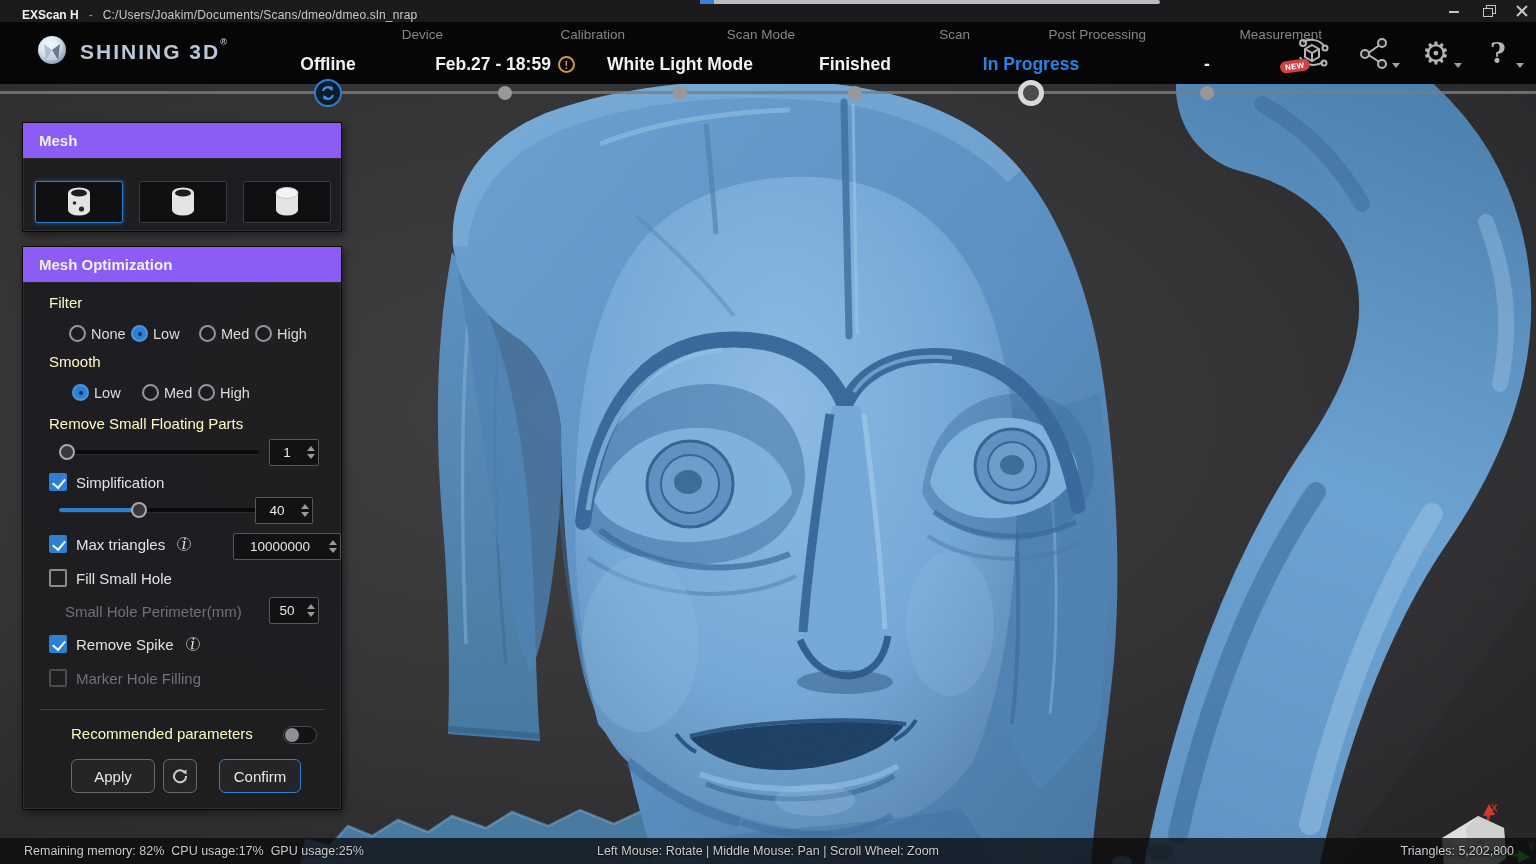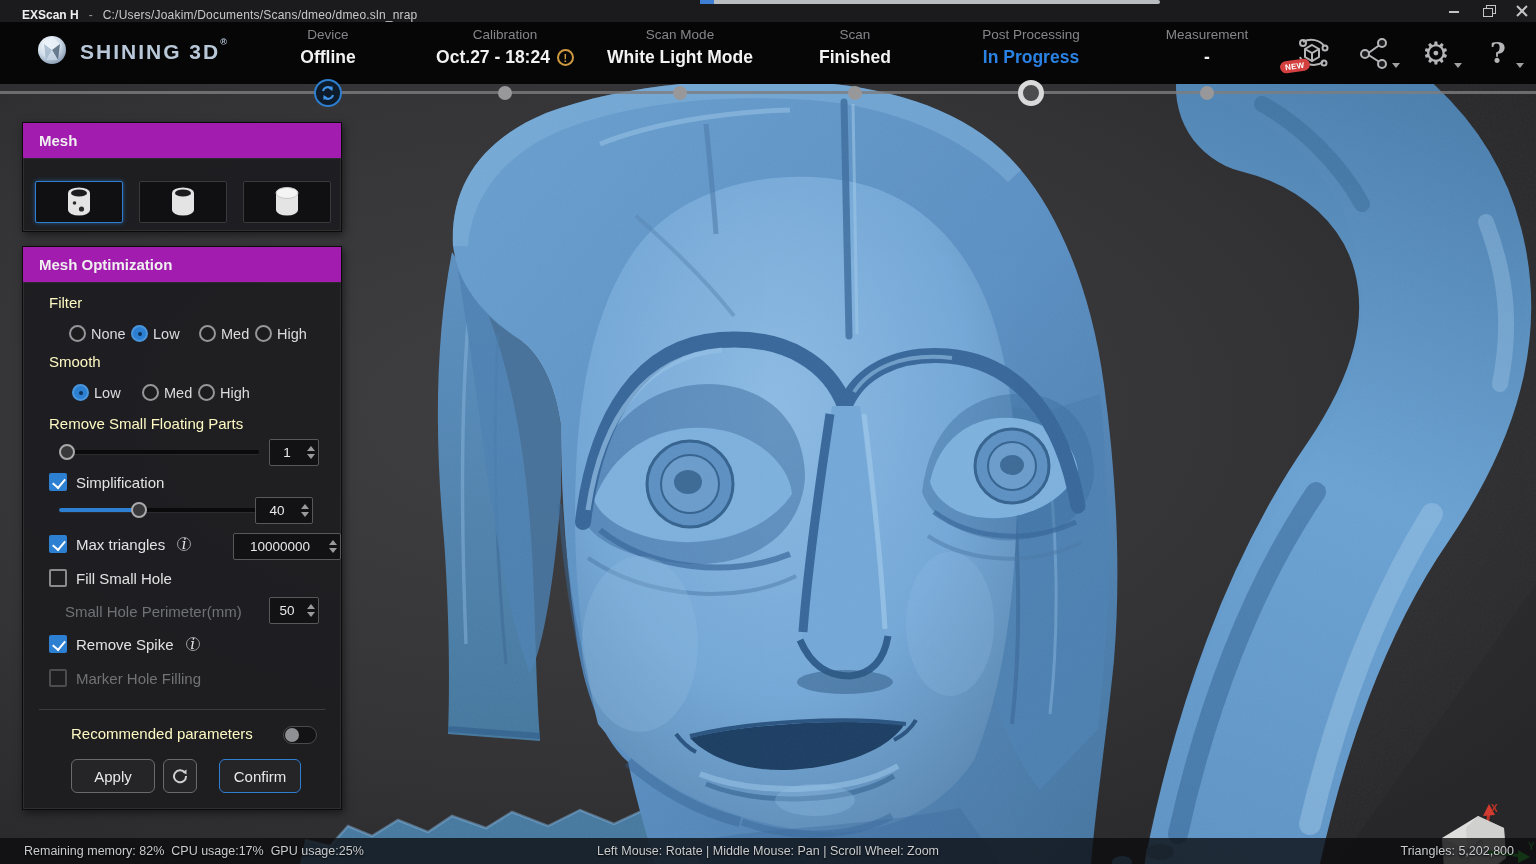--- a/index.html
+++ b/index.html
@@ -22,41 +22,41 @@
   .wb-max::after { content:""; position:absolute; left:1px; top:3px; width:8px; height:7px; border:1.5px solid #c4c4c6; background:#1b1b1d; }
   .wb-max::before { content:""; position:absolute; left:4px; top:0px; width:8px; height:7px; border:1.5px solid #c4c4c6; }
   .wb-close::before,.wb-close::after { content:""; position:absolute; left:-1px; top:5px; width:14px; border-top:2px solid #c4c4c6; }
   .wb-close::before { transform:rotate(45deg); } .wb-close::after { transform:rotate(-45deg); }
   
   .navbar { position:absolute; left:0; top:22px; width:1536px; height:62px; background:#060607; }
   .logo { position:absolute; left:36px; top:12px; display:flex; align-items:center; gap:12px; }
   .brand { font-size:21px; font-weight:bold; color:#b9c8d8; letter-spacing:2px; }
   .brand sup { font-size:9px; vertical-align:14px; }
   .step { position:absolute; top:5px; width:230px; text-align:center; }
-  .step .s-label { font-size:13.5px; color:#85858a; }
-  .step .s-value { margin-top:5px; font-size:17.5px; font-weight:bold; color:#f2f2f2; display:flex; align-items:center; justify-content:center; gap:7px; }
+  .step .s-label { font-size:13.5px; color:#85858a;text-align:right; }
+  .step .s-value { margin-top:12px; font-size:17.5px; font-weight:bold; color:#f2f2f2; display:flex; align-items:center; justify-content:center; gap:7px; }
   .step.active .s-value { color:#2a82e4; }
   .warn-ic { width:17px; height:17px; border-radius:50%; border:2px solid #cf9a3f; color:#cf9a3f; font-size:11px; font-weight:bold; display:inline-flex; align-items:center; justify-content:center; }
   .hdr-icons { position:absolute; right:18px; top:10px; display:flex; align-items:center; gap:22px; }
   .hicon { position:relative; width:40px; height:42px; display:flex; align-items:center; justify-content:center; cursor:pointer; color:#b5b5b8; }
   .caret { position:absolute; right:-6px; bottom:6px; width:0; height:0; border-left:4.5px solid transparent; border-right:4.5px solid transparent; border-top:5px solid #a0a0a3; }
   .new-badge { position:absolute; left:-12px; bottom:2px; background:#d43f3f; color:#fff; font-size:8px; font-weight:bold; padding:1.5px 5px; border-radius:6px; transform:rotate(-8deg); letter-spacing:.3px; }
   .gear-glyph { font-size:31px; line-height:1; }
   .help-glyph { font-size:27px; font-weight:bold; font-family:"DejaVu Serif",serif; }
   
   .progress-line { position:absolute; left:0; top:91px; width:1536px; height:3px; background:rgba(125,125,128,.8); z-index:30; }
   .node { position:absolute; z-index:31; transform:translate(-50%,-50%); }
   .node-dot { width:14px; height:14px; border-radius:50%; background:#98989b; }
   .node-active { width:26px; height:26px; border-radius:50%; background:#4c4c4f; border:5.5px solid #d9d9d9; }
   .node-sync { width:28px; height:28px; border-radius:50%; background:#0e1b2a; border:2px solid #2e7ecf; display:flex; align-items:center; justify-content:center; }
   
   .viewport { position:absolute; left:0; top:84px; width:1536px; height:780px; }
   
   .panel { position:absolute; left:22px; width:320px; background:rgba(30,30,33,.97); border:1px solid #0b0b0c; box-shadow:0 0 0 1px #2e2e31 inset, 2px 3px 8px rgba(0,0,0,.5); z-index:20; }
-  .panel-hdr { height:36px; background:#a21caf; border-bottom:1px solid #2a2a2c; display:flex; align-items:center; }
+  .panel-hdr { height:36px; background:#8b5cf6; border-bottom:1px solid #2a2a2c; display:flex; align-items:center; }
   .panel-hdr .p-title { font-size:15px; font-weight:bold; color:#f0f0f0; margin-left:16px; }
   #mesh-panel { top:122px; height:110px; }
   .mesh-btn { position:absolute; top:58px; width:88px; height:42px; background:#101012; border:1px solid #3a3a3c; border-radius:2px; display:flex; align-items:center; justify-content:center; cursor:pointer; }
   .mesh-btn.sel { border:1.5px solid #2f7fd0; box-shadow:0 0 4px rgba(47,127,208,.6); }
   #opt-panel { top:246px; height:564px; }
   .lbl { position:absolute; font-size:15px; color:#fef9c3; }
   .lbl.dim { color:#707276; }
   .radio-item { position:absolute; display:flex; align-items:center; gap:5px; cursor:pointer; }
   .radio { width:17px; height:17px; border-radius:50%; border:2px solid #96969a; background:#1c1c1e; position:relative; flex:0 0 auto; }
   .radio.on { background:#2d7fd2; border-color:#4a96dc; }
@@ -272,21 +272,21 @@
       <span class="brand"><span>SHINING 3D</span><sup>®</sup></span>
     </div>
 
     <div class="step" style="left:213px">
       <div class="s-label">Device</div>
       <div class="s-value">Offline</div>
     </div>
     <div class="step" style="left:385px;width:240px">
       <div class="s-label">Calibration</div>
       <div class="s-value">
-          <span>Oct.27 - 18:24</span>
+          <span>Feb.27 - 18:59</span>
           <span class="warn-ic">!</span>
         </div>
     </div>
     <div class="step" style="left:565px">
       <div class="s-label">Scan Mode</div>
       <div class="s-value">White Light Mode</div>
     </div>
     <div class="step" style="left:740px">
       <div class="s-label">Scan</div>
       <div class="s-value">Finished</div>

